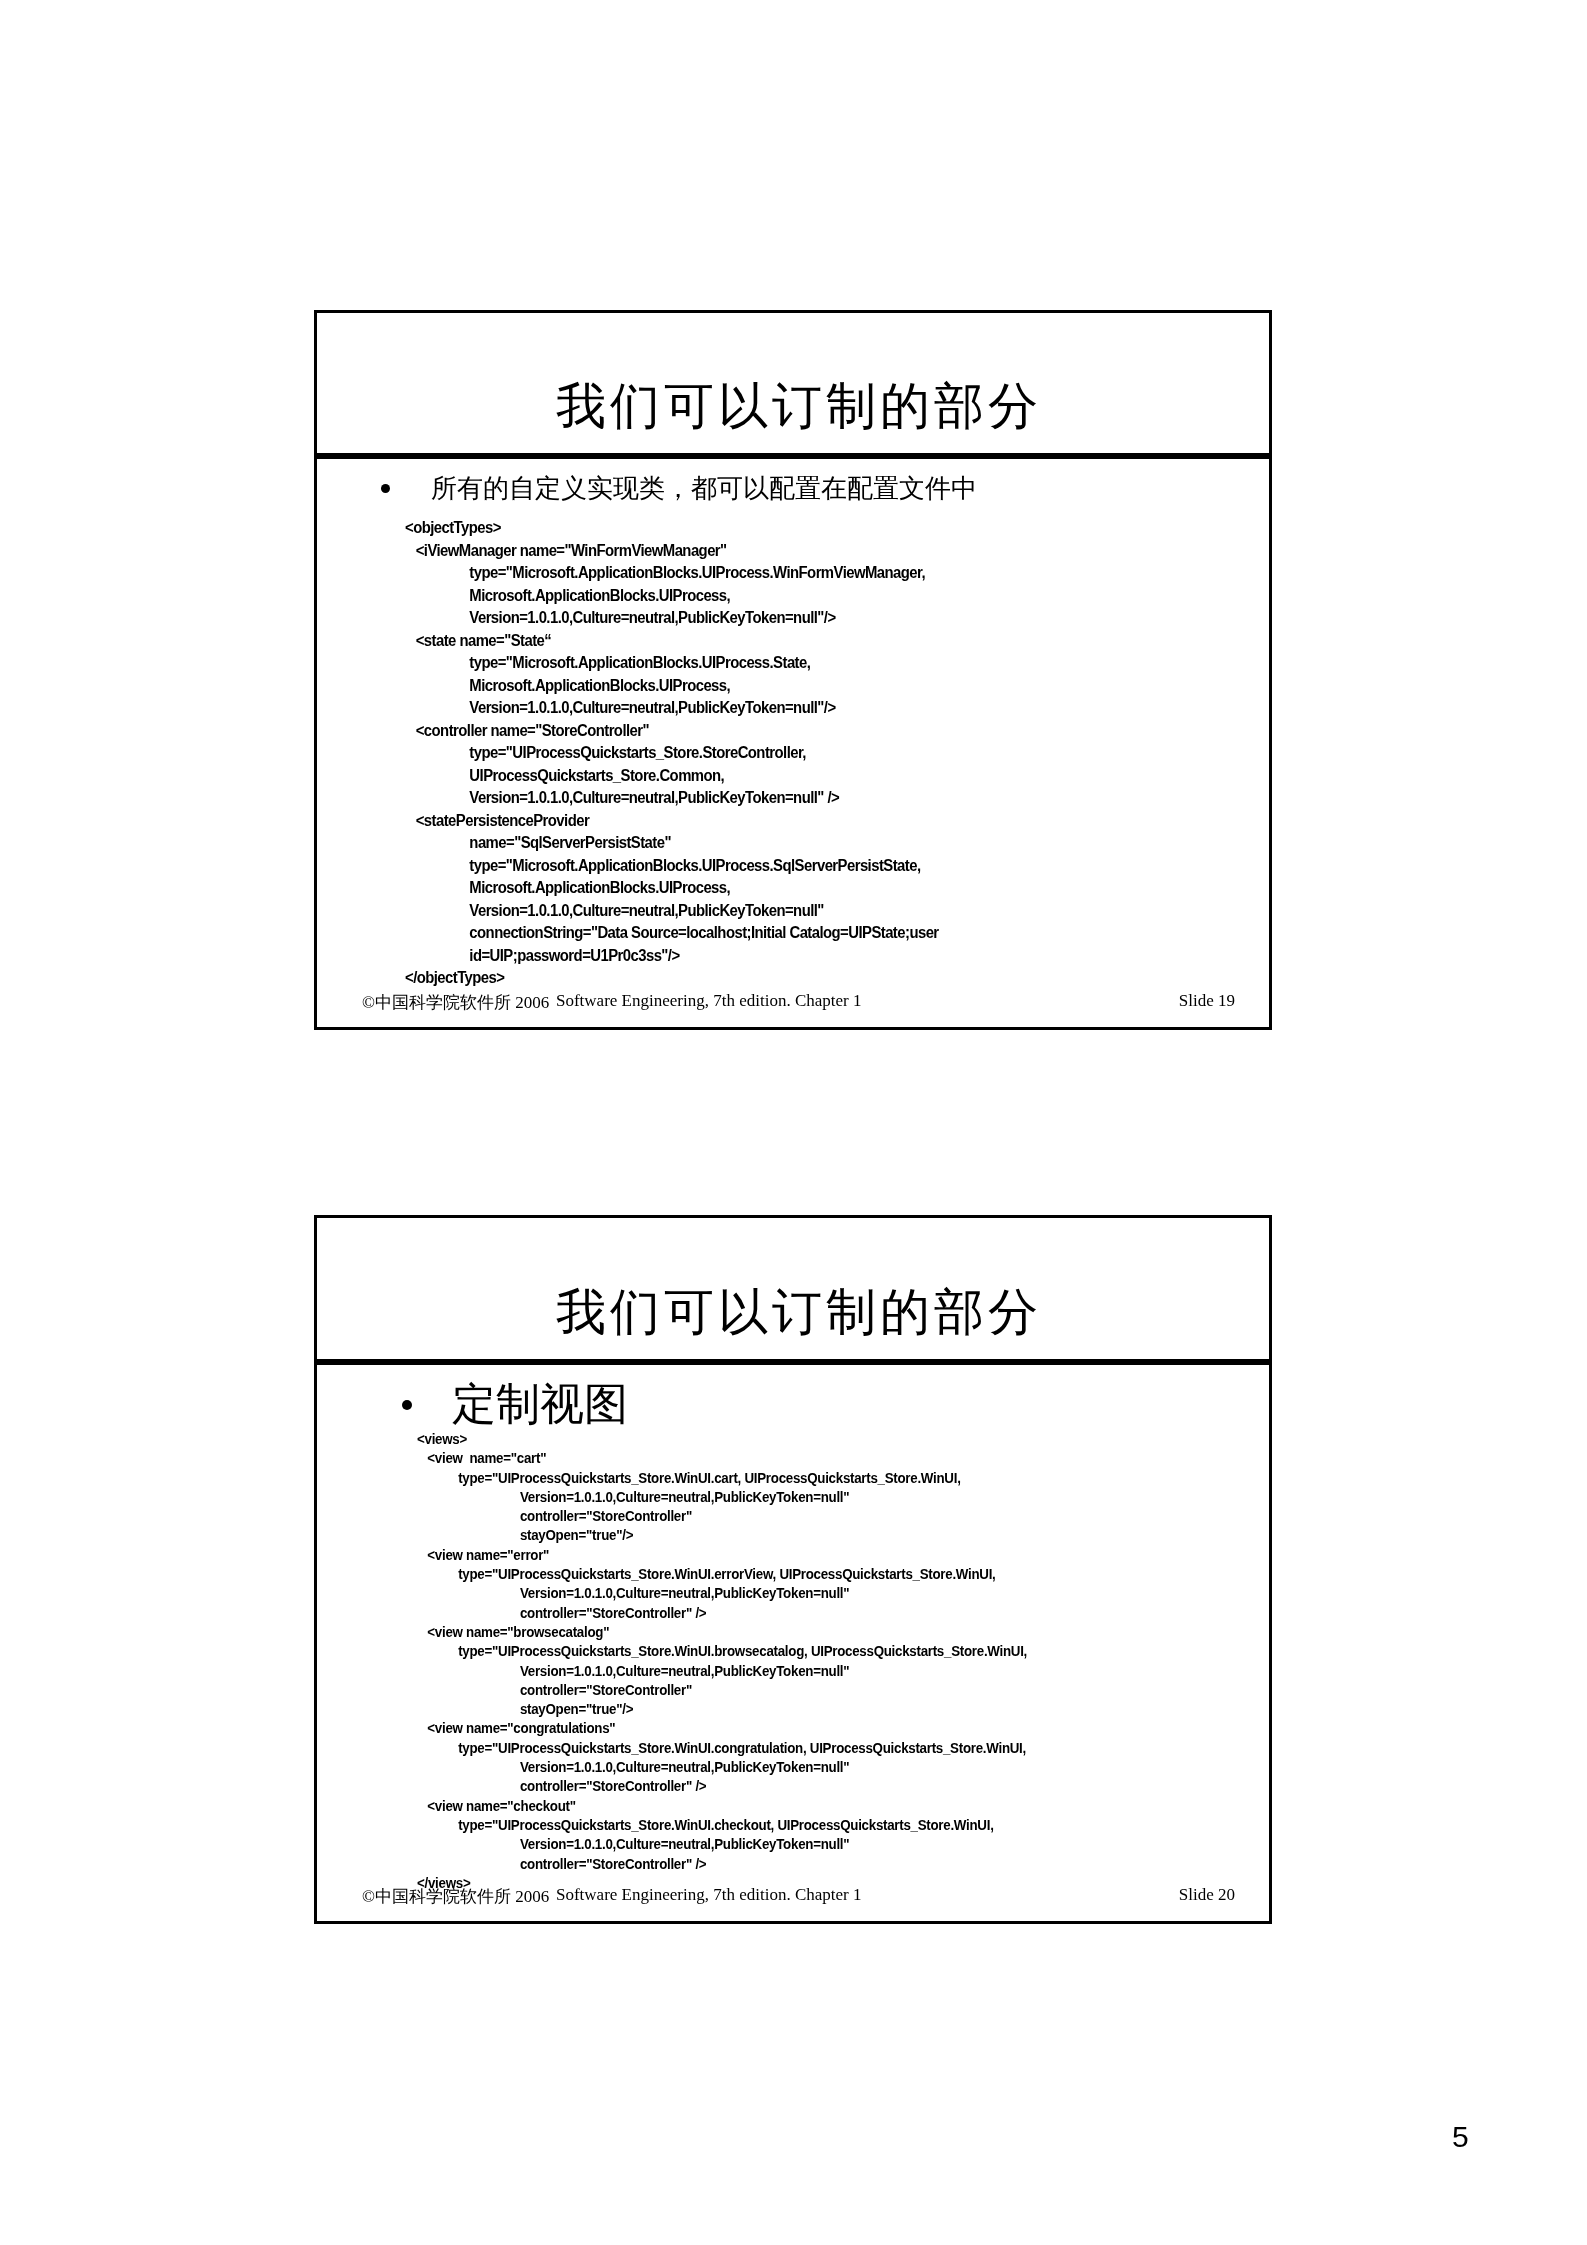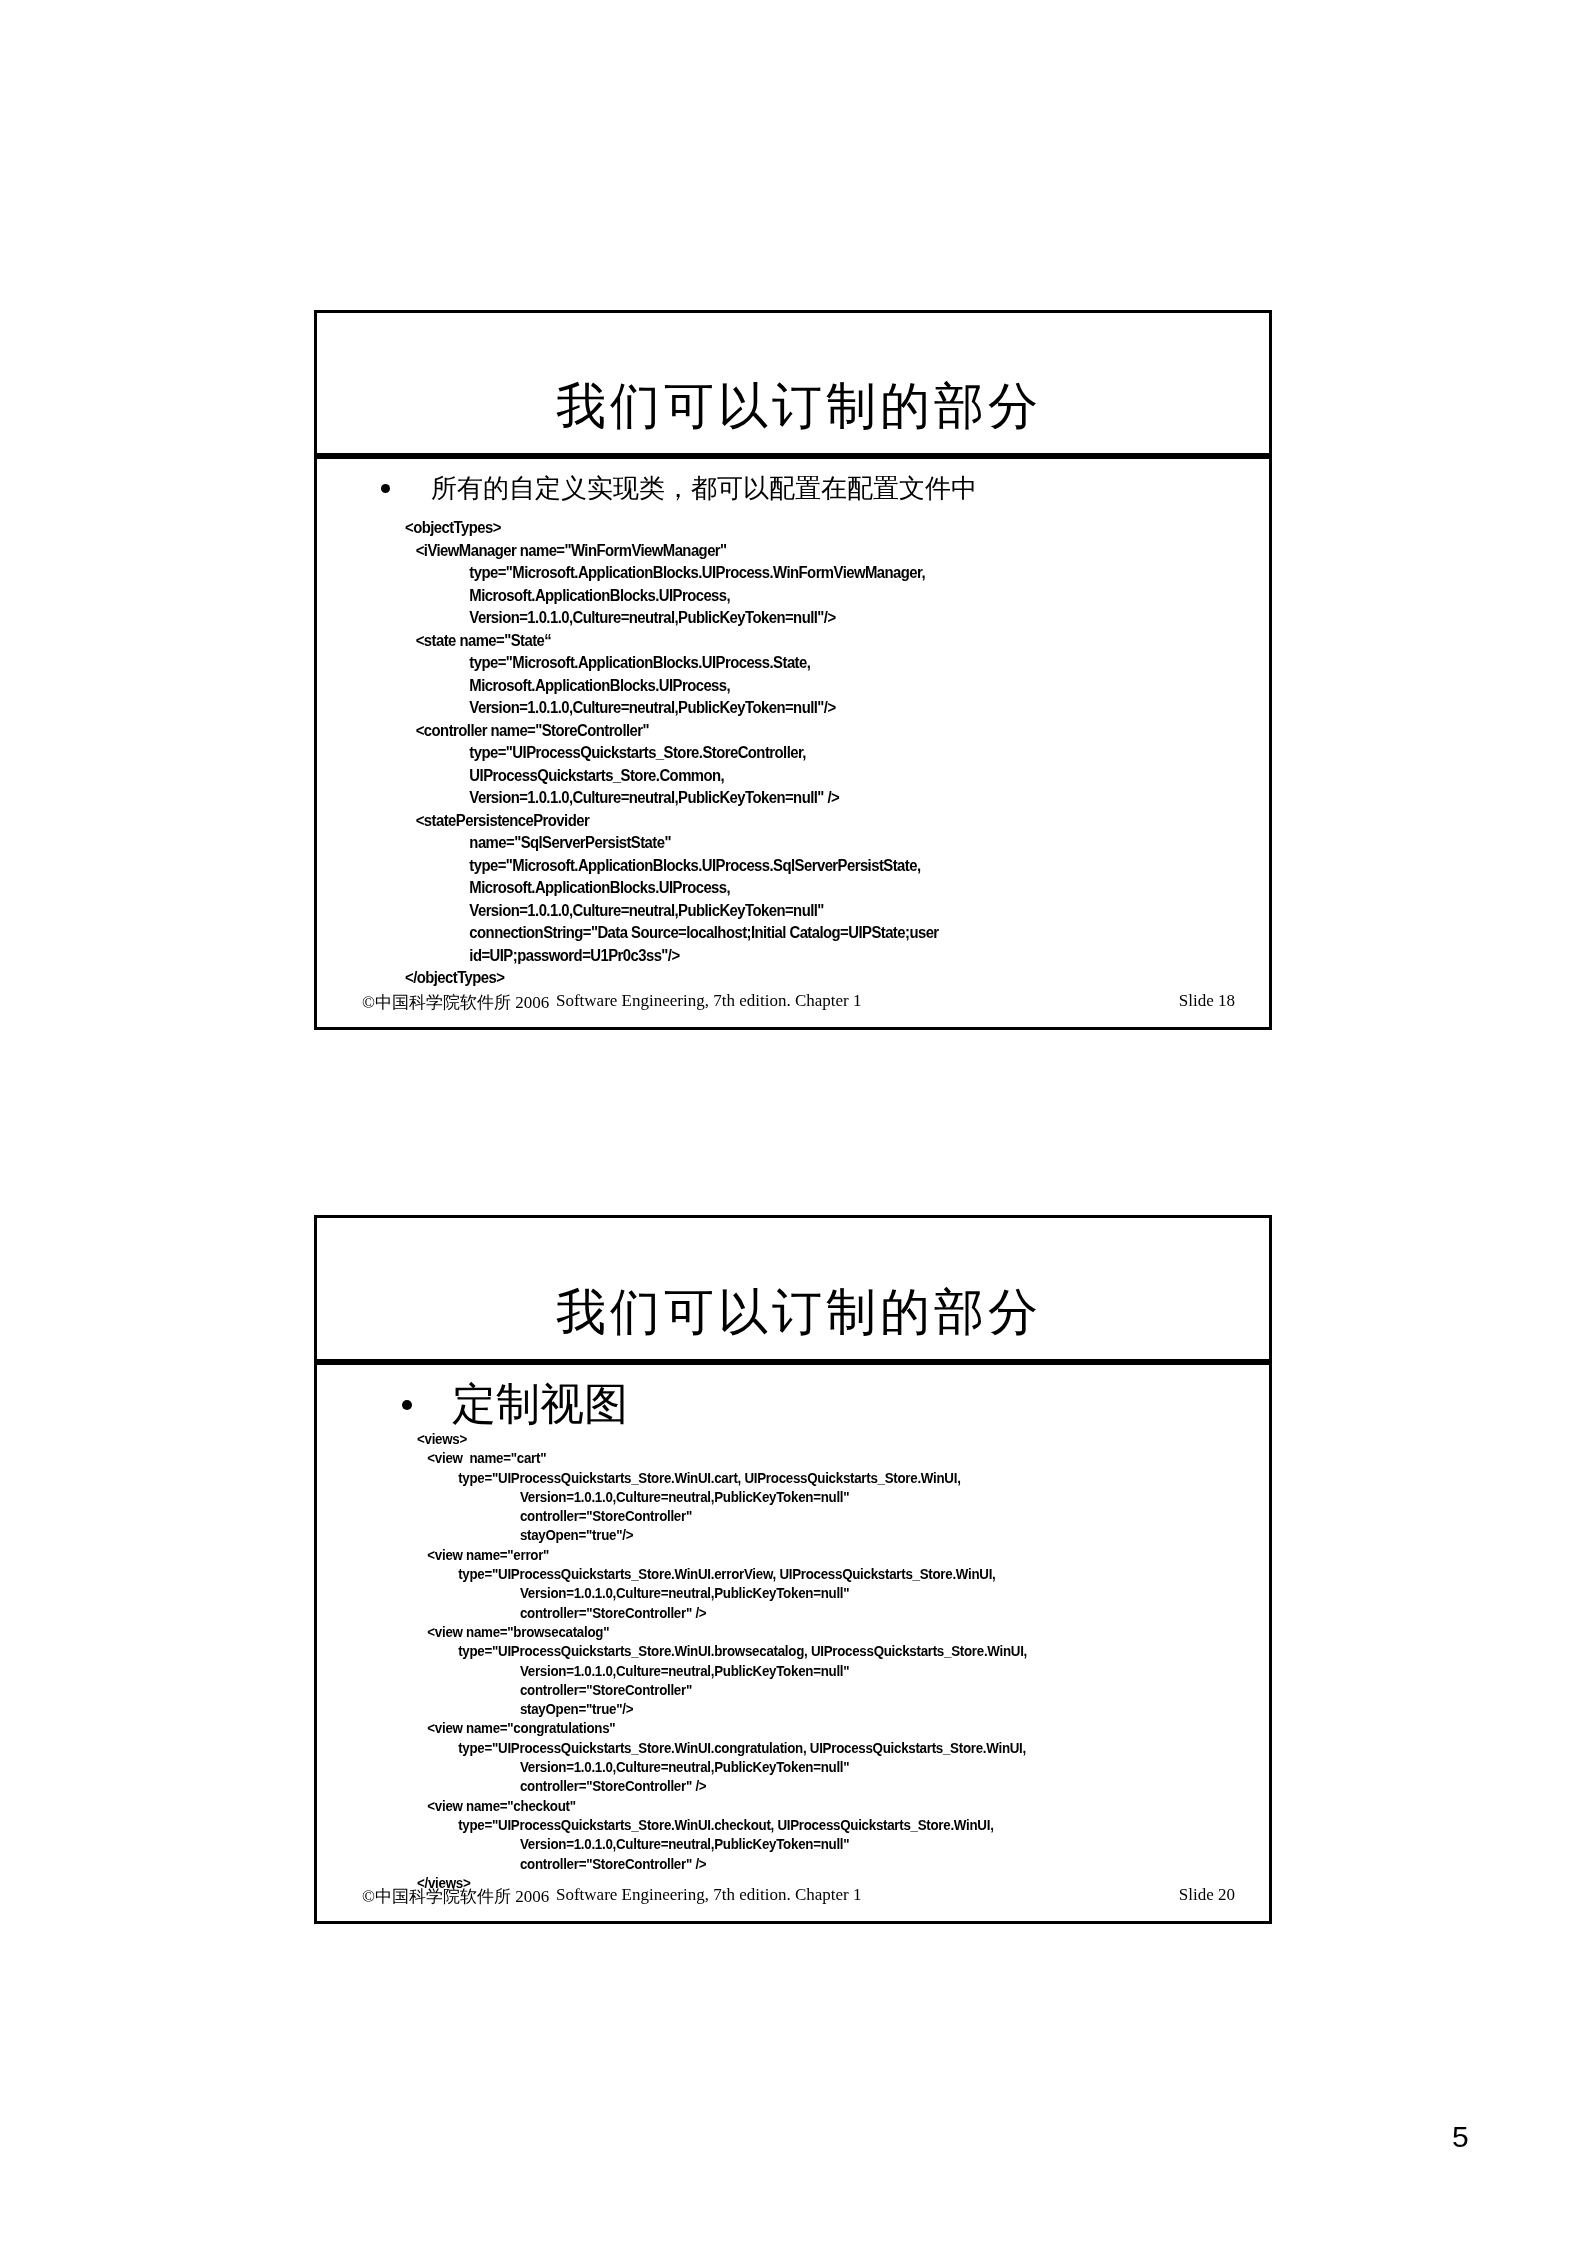--- a/index.html
+++ b/index.html
@@ -87,21 +87,21 @@
   </div>
   <div class="divider"></div>
   <div class="bullet-row">
     <span class="bullet-dot"></span>
     <span>所有的自定义实现类，都可以配置在配置文件中</span>
   </div>
   <div class="code"><span class="code-line">&lt;objectTypes&gt;</span><span class="code-line">   &lt;iViewManager name="WinFormViewManager"</span><span class="code-line">                  type="Microsoft.ApplicationBlocks.UIProcess.WinFormViewManager,</span><span class="code-line">                  Microsoft.ApplicationBlocks.UIProcess,</span><span class="code-line">                  Version=1.0.1.0,Culture=neutral,PublicKeyToken=null"/&gt;</span><span class="code-line">   &lt;state name="State“</span><span class="code-line">                  type="Microsoft.ApplicationBlocks.UIProcess.State,</span><span class="code-line">                  Microsoft.ApplicationBlocks.UIProcess,</span><span class="code-line">                  Version=1.0.1.0,Culture=neutral,PublicKeyToken=null"/&gt;</span><span class="code-line">   &lt;controller name="StoreController"</span><span class="code-line">                  type="UIProcessQuickstarts_Store.StoreController,</span><span class="code-line">                  UIProcessQuickstarts_Store.Common,</span><span class="code-line">                  Version=1.0.1.0,Culture=neutral,PublicKeyToken=null" /&gt;</span><span class="code-line">   &lt;statePersistenceProvider</span><span class="code-line">                  name="SqlServerPersistState"</span><span class="code-line">                  type="Microsoft.ApplicationBlocks.UIProcess.SqlServerPersistState,</span><span class="code-line">                  Microsoft.ApplicationBlocks.UIProcess,</span><span class="code-line">                  Version=1.0.1.0,Culture=neutral,PublicKeyToken=null"</span><span class="code-line">                  connectionString="Data Source=localhost;Initial Catalog=UIPState;user</span><span class="code-line">                  id=UIP;password=U1Pr0c3ss"/&gt;</span><span class="code-line">&lt;/objectTypes&gt;</span></div>
   <div class="footer">
     <span class="f-left">©中国科学院软件所 2006</span>
     <span class="f-mid">Software Engineering, 7th edition. Chapter 1</span>
-    <span class="f-right">Slide  18</span>
+    <span class="f-right">Slide  19</span>
   </div>
 </div>
 
 <div class="slide" id="slide20">
   <div class="title-area">
     <div class="title">我们可以订制的部分</div>
   </div>
   <div class="divider"></div>
   <div class="bullet-row">
     <span class="bullet-dot"></span>

